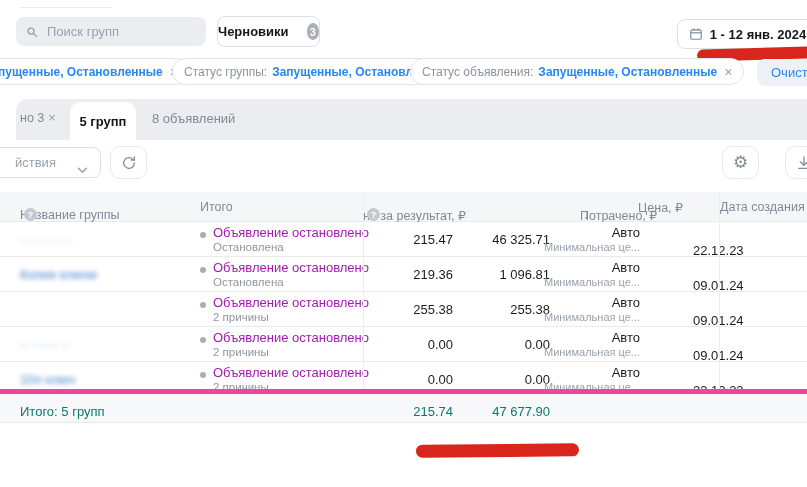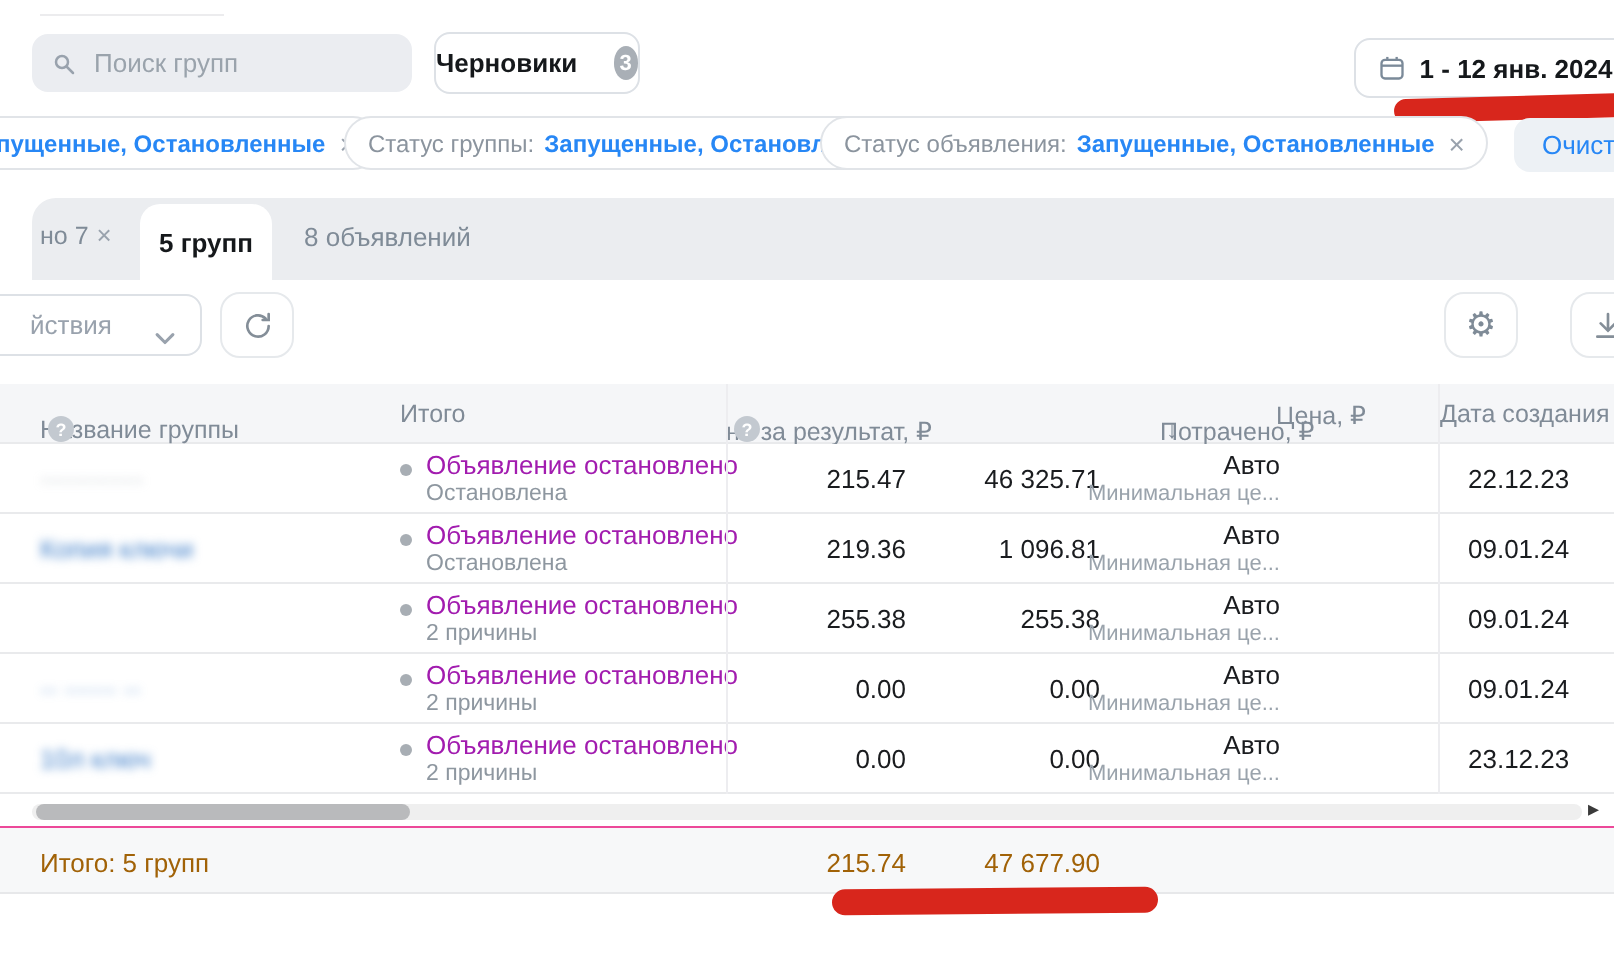--- a/index.html
+++ b/index.html
@@ -58,30 +58,30 @@
   .row{position:absolute;left:0;width:807px;height:35px;background:#fff;border-bottom:1px solid #e9eaec;box-sizing:border-box;}
   .row .name{position:absolute;left:20px;top:10px;font-size:13px;color:#3d7dc8;filter:blur(2.5px);white-space:nowrap;cursor:pointer;}
   .row .name.g{color:#9aa3ac;}
   .dot{position:absolute;left:200px;top:10px;width:6px;height:6px;border-radius:50%;background:#a8aeb4;}
   .st1{position:absolute;left:213px;top:3px;font-size:13px;color:#a21caf;white-space:nowrap;}
   .st2{position:absolute;left:213px;top:19px;font-size:11.5px;color:#8e97a0;white-space:nowrap;}
   .cpr{position:absolute;right:354px;top:10px;font-size:13px;}
   .spent{position:absolute;right:257px;top:10px;font-size:13px;}
   .price{position:absolute;right:167px;top:3px;font-size:13px;}
   .psub{position:absolute;right:167px;top:19px;font-size:11px;color:#9aa3ac;white-space:nowrap;}
-  .date{position:absolute;left:693px;top:10px;font-size:13px;margin-left:41px;}
+  .date{position:absolute;left:693px;top:21px;font-size:13px;}
   .vline{position:absolute;top:192px;height:205px;width:1px;background:#ededf0;}
 
   
   .track{left:16px;top:402px;width:775px;height:8px;background:#efefef;border-radius:4px;}
   .thumb{left:18px;top:402px;width:187px;height:8px;background:#b9babc;border-radius:4px;cursor:pointer;}
   .scroll-arrow{left:794px;top:398px;font-size:11px;color:#3a3a3a;cursor:pointer;}
 
   
-  .totals{left:0;top:413px;width:807px;height:34px;background:#f7f8f9;border-top:1px solid #ec4899;border-bottom:1px solid #e7e8ea;box-sizing:border-box;font-size:13px;color:#a16207;}
+  .totals{left:0;top:389px;width:807px;height:34px;background:#f7f8f9;border-top:5px solid #ec4899;border-bottom:1px solid #e7e8ea;box-sizing:border-box;font-size:13px;color:#0f766e;}
   .totals span{position:absolute;top:10px;white-space:nowrap;}
   .t-label{left:20px;} .t-cpr{right:354px;} .t-spent{right:257px;}
 </style>
 </head>
 <body>
 
 <div id="screen">
 
   <div class="abs topline"></div>
 
@@ -124,21 +124,21 @@
   </div>
   <div class="abs chip chip3">
     <span>Статус объявления:</span>
     <span class="val">Запущенные, Остановленные</span>
     <span class="x">×</span>
   </div>
   <div class="abs btn-soft clear">Очистить</div>
 
   <div class="abs tabbar"></div>
   <div class="abs tab-cut">
-    <span>но 7</span>
+    <span>но 3</span>
     <span class="x">×</span>
   </div>
   <div class="abs tab-active">5 групп</div>
   <div class="abs tab3">8 объявлений</div>
 
   <div class="abs btn-white dropdown">
     <span class="lbl">йствия</span>
     <span class="chev">
       <svg width="11" height="7" viewBox="0 0 12 8">
           <polyline points="1.5,1.5 6,6 10.5,1.5" fill="none" stroke="#99a2ad" stroke-width="1.8" stroke-linecap="round" stroke-linejoin="round"></polyline>

